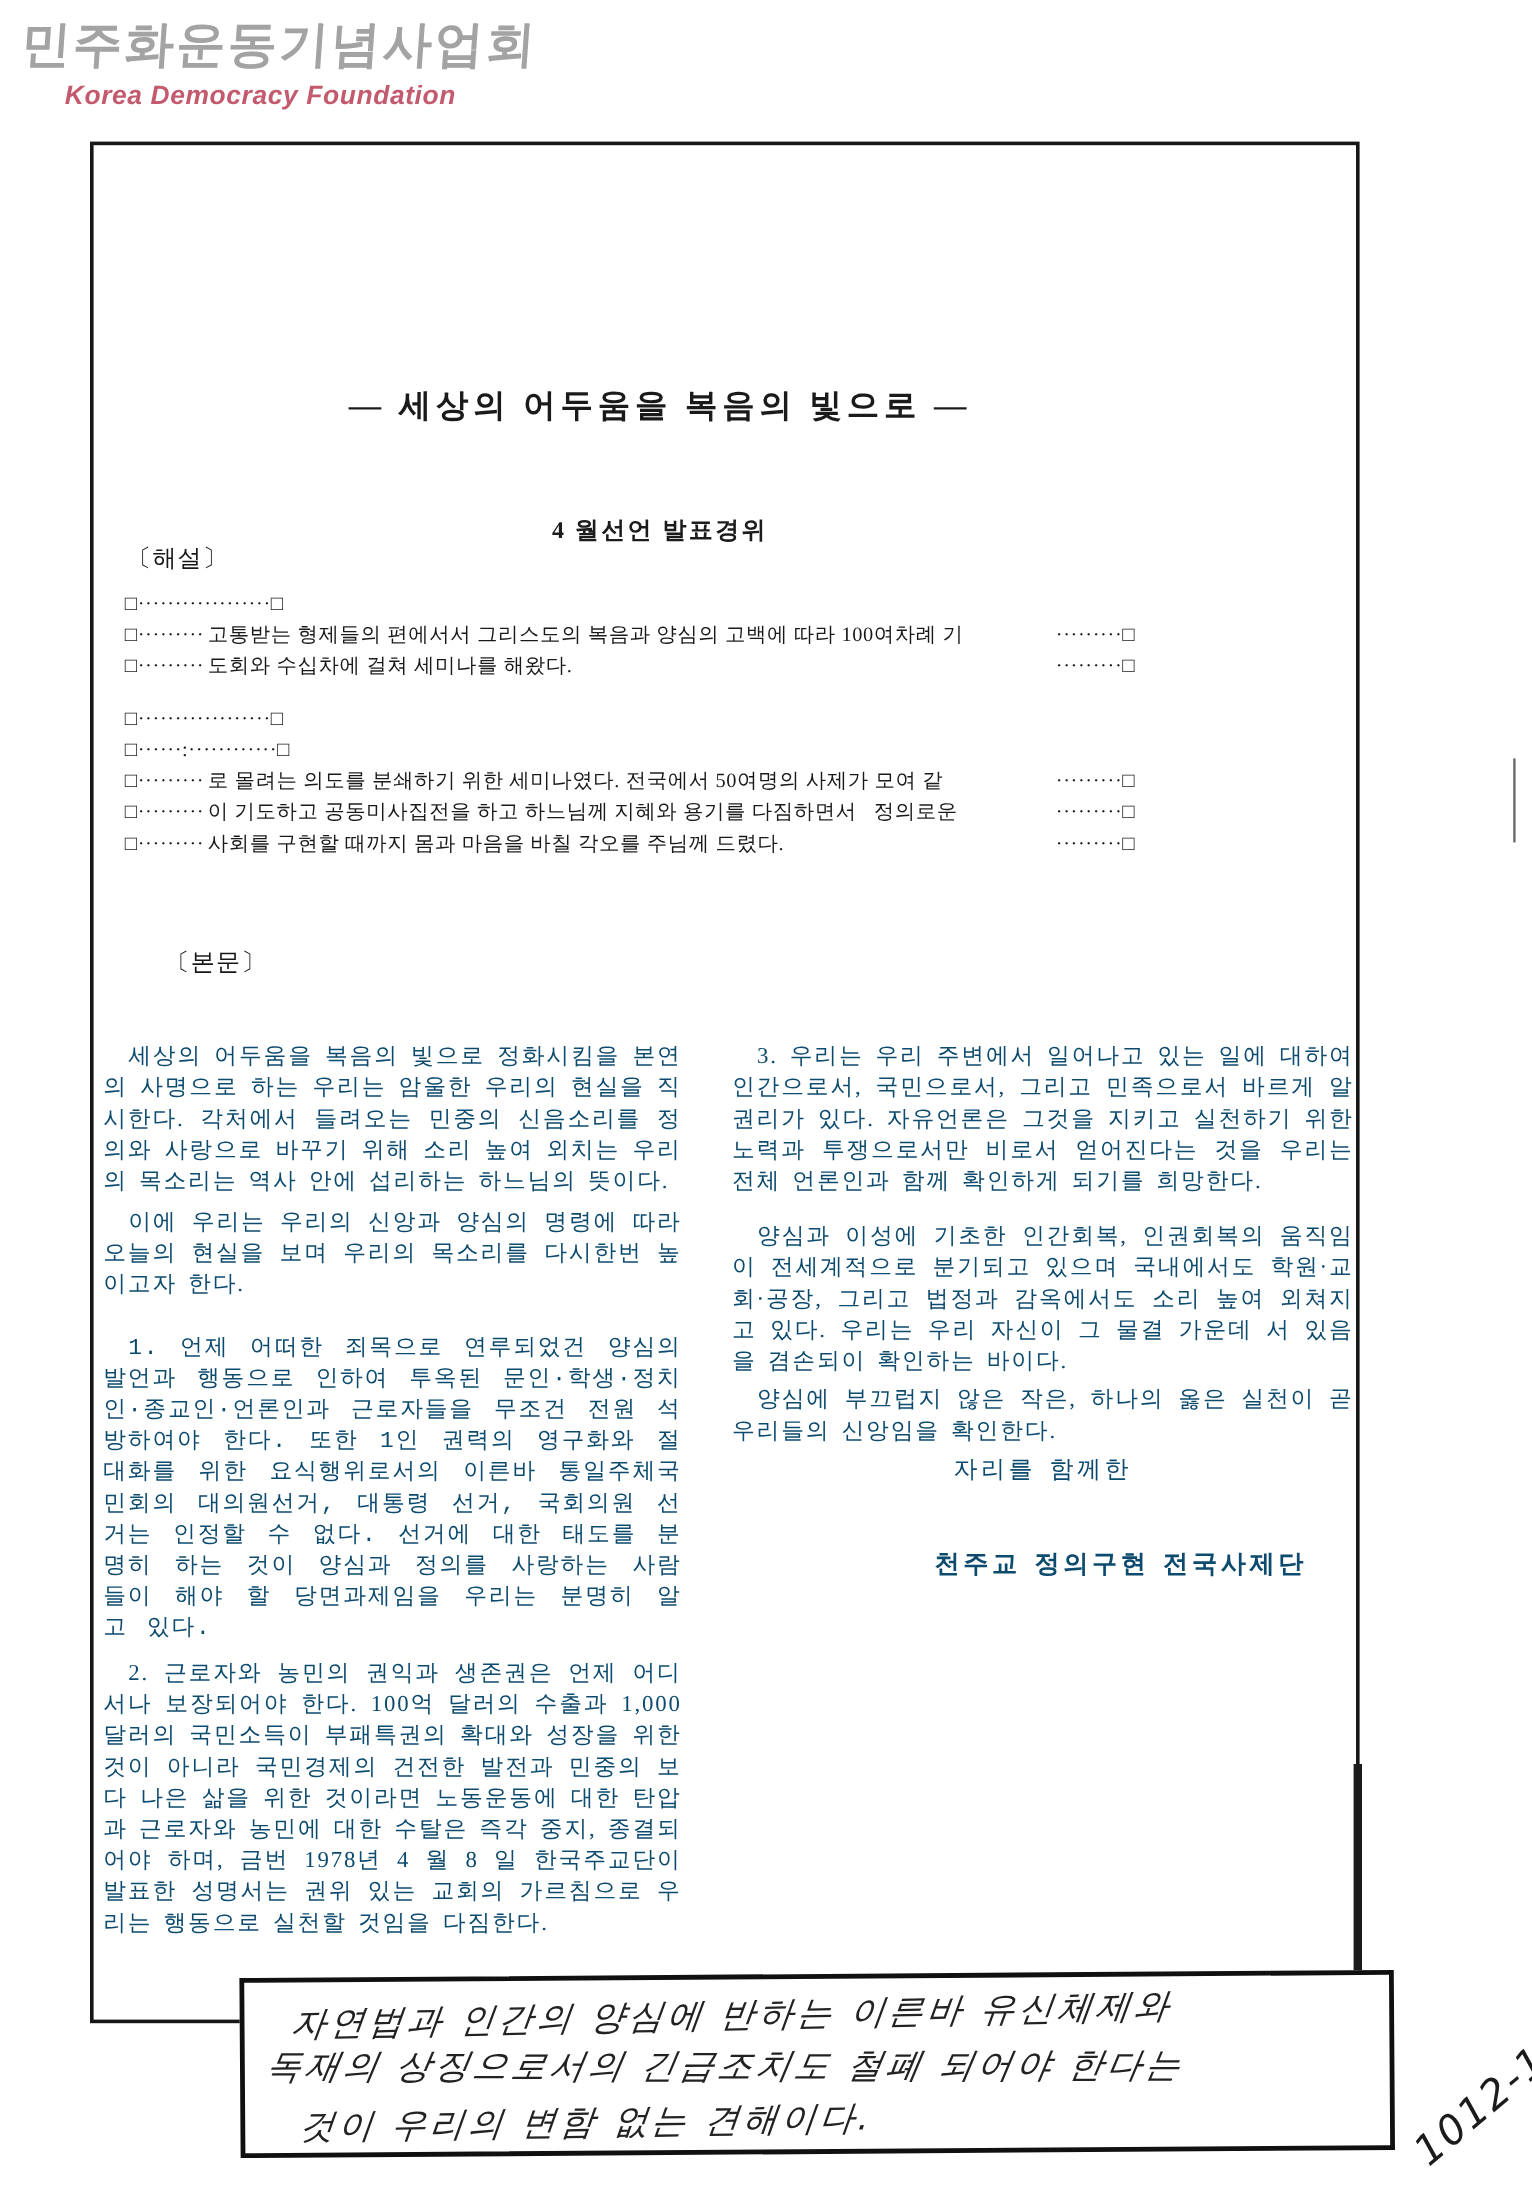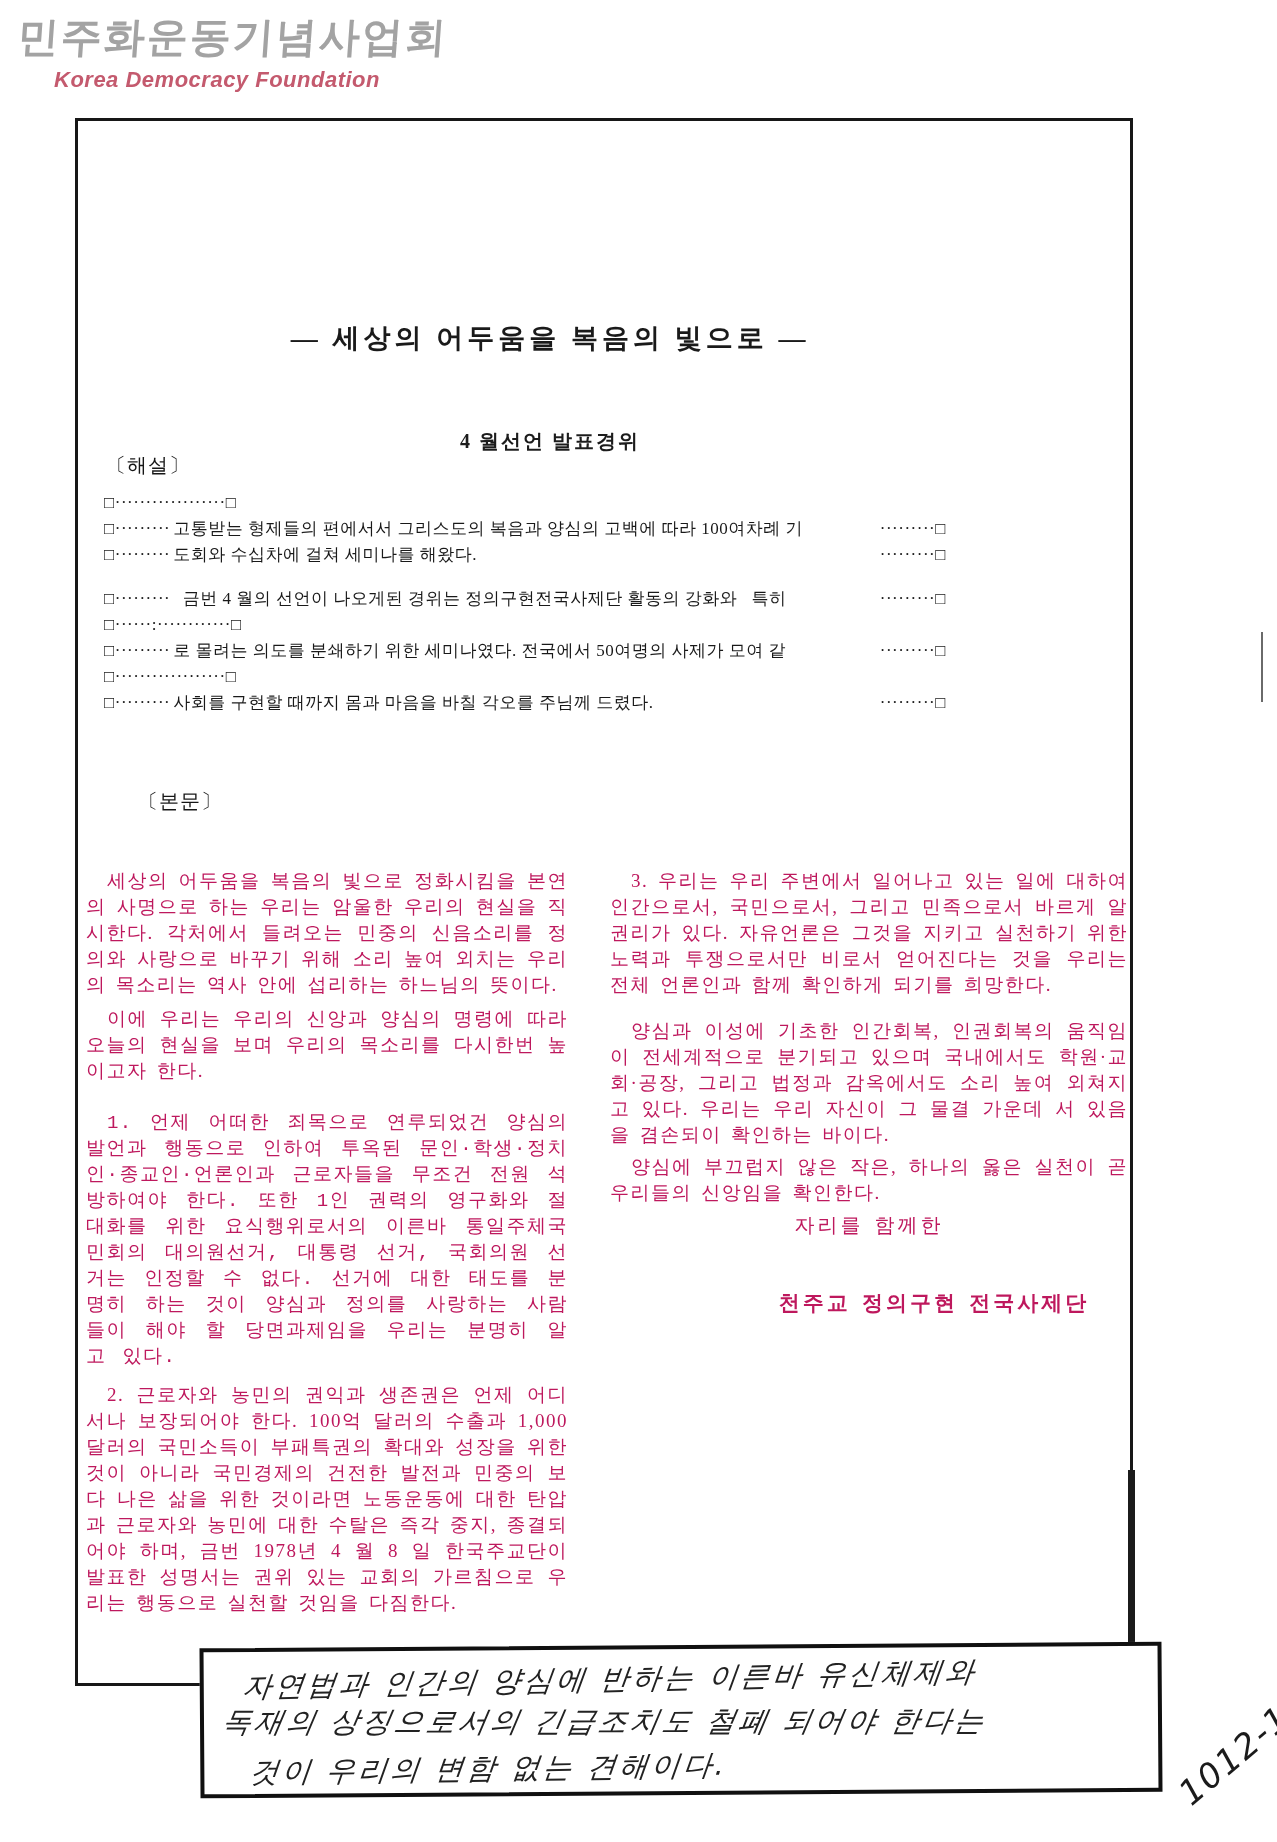--- a/index.html
+++ b/index.html
@@ -69,21 +69,21 @@
   }
   .dline{display:flex;align-items:baseline;}
   .dline .pfx,.dline .sfx{white-space:pre;flex:0 0 auto;}
   .dline .mid{flex:1 1 auto;white-space:pre;overflow:hidden;padding:0 3px;}
   .dline.gap-before{margin-top:18px;}
   
   .col{
     position:absolute;top:868px;
     font-size:19px;line-height:26px;
     letter-spacing:1.5px;word-spacing:3px;
-    text-align:justify;color:#be185d;
+    text-align:justify;color:#0c4a6e;
   }
   .col p{margin:0;text-indent:1.1em;}
   .col-left{left:86px;width:482px;}
   .col-right{left:610px;width:518px;}
   .col-left p.p2{margin-top:8px;}
   .col-left p.p3{margin-top:26px;font-family:Liberation Mono, monospace;}
   .col-left p.p4{margin-top:12px;}
   .col-right p.p2{margin-top:6px;}
   .col-right p.p3{margin-top:20px;}
   .col-right p.p4{margin-top:6px;}
@@ -146,34 +146,34 @@
         <span class="mid">고통받는 형제들의 편에서서 그리스도의 복음과 양심의 고백에 따라 100여차례 기</span>
         <span class="sfx">·········□</span>
     </div>
     <div class="dline">
       <span class="pfx">□·········</span>
         <span class="mid">도회와 수십차에 걸쳐 세미나를 해왔다.</span>
         <span class="sfx">·········□</span>
     </div>
     <div class="dline gap-before">
       <span class="pfx">□·········</span>
-        <span class="mid">  금번 4 월의 선언이 나오게된 경위는 정의구현전국사제단 활동의 강화와   특히</span>
         <span class="sfx">·········□</span>
     </div>
     <div class="dline">
       <span class="pfx">□······:···</span>
         <span class="sfx">·········□</span>
     </div>
     <div class="dline">
       <span class="pfx">□·········</span>
         <span class="mid">로 몰려는 의도를 분쇄하기 위한 세미나였다. 전국에서 50여명의 사제가 모여 같</span>
         <span class="sfx">·········□</span>
     </div>
     <div class="dline">
       <span class="pfx">□·········</span>
+        <span class="mid">이 기도하고 공동미사집전을 하고 하느님께 지혜와 용기를 다짐하면서   정의로운</span>
         <span class="sfx">·········□</span>
     </div>
     <div class="dline">
       <span class="pfx">□·········</span>
         <span class="mid">사회를 구현할 때까지 몸과 마음을 바칠 각오를 주님께 드렸다.</span>
         <span class="sfx">·········□</span>
     </div>
   </div>
 
   <div class="label bonmun">〔본문〕</div>

